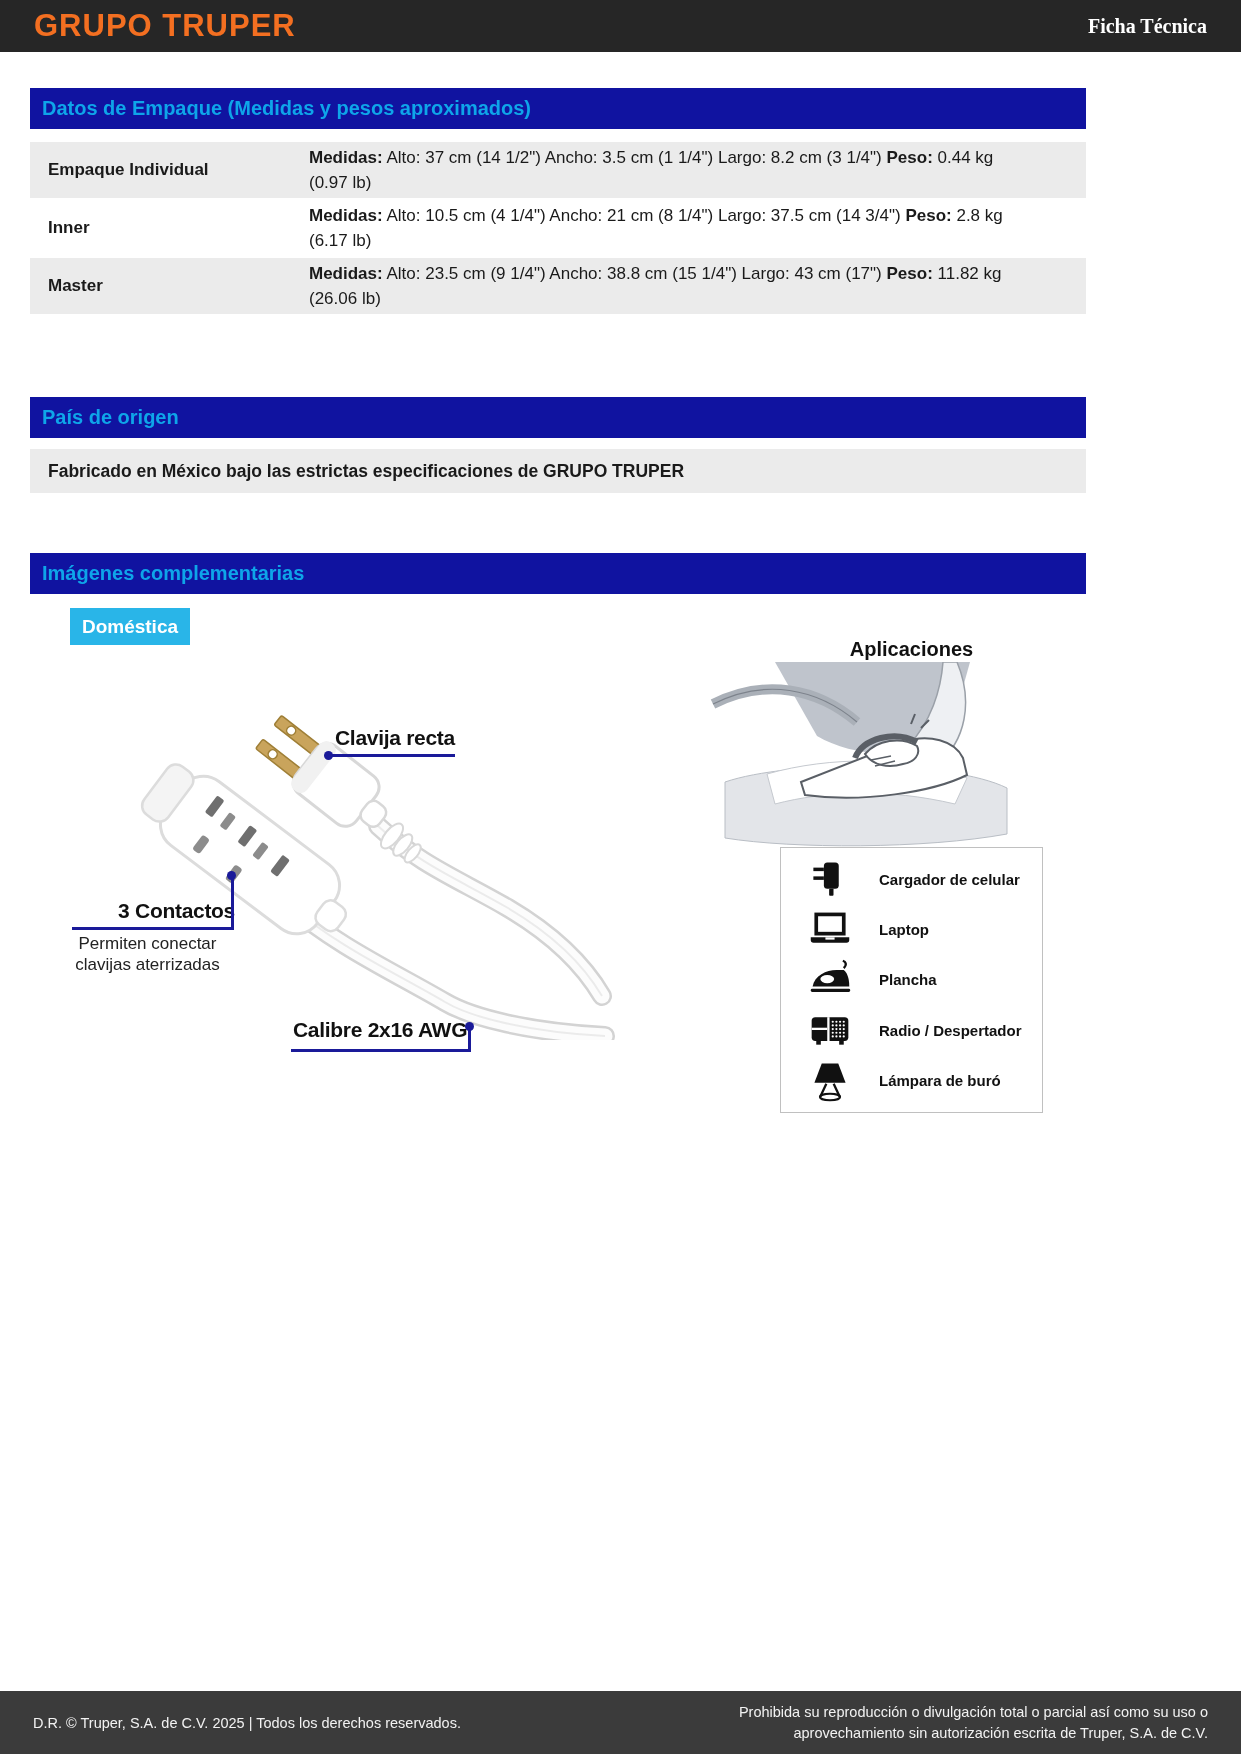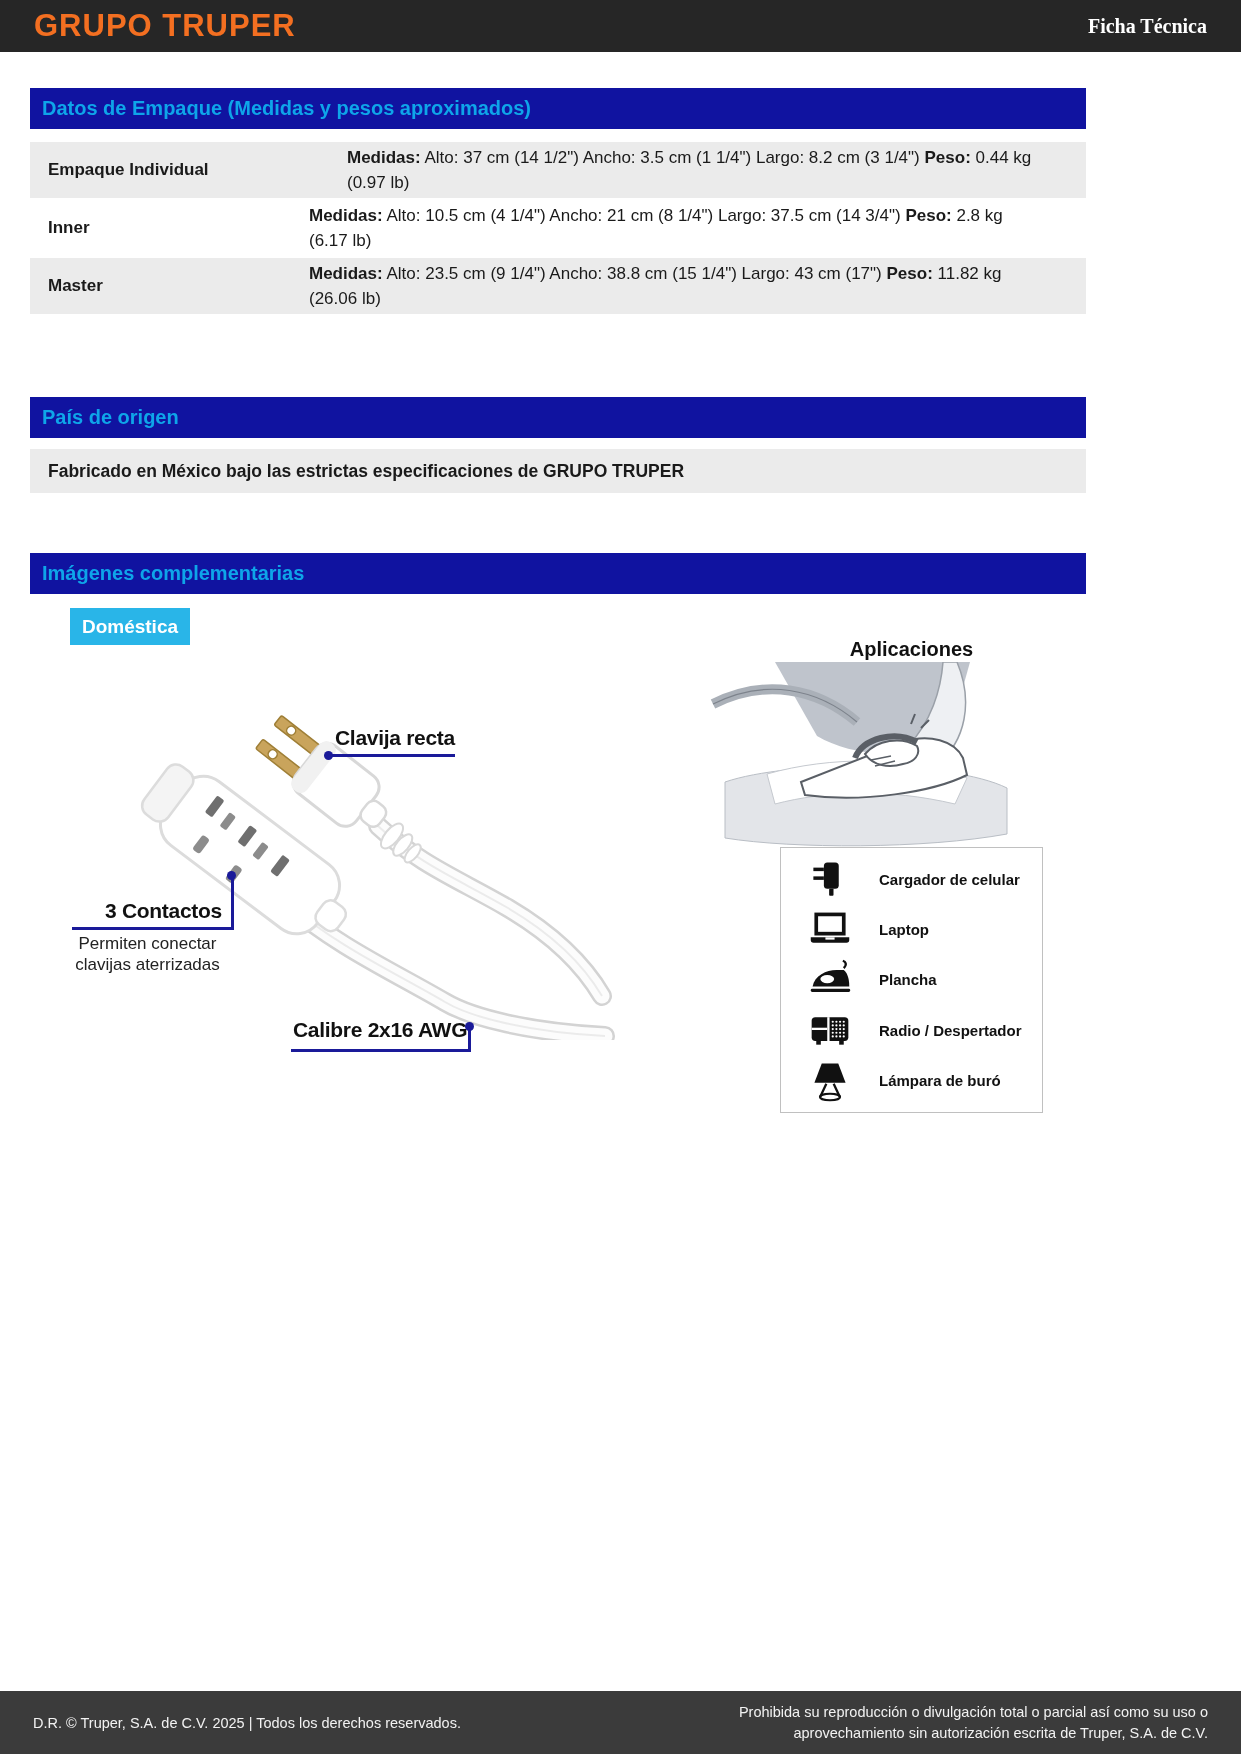--- a/index.html
+++ b/index.html
@@ -12,36 +12,36 @@
     display:flex;align-items:center;justify-content:space-between;box-sizing:border-box;padding:0 34px;}
   .brand{color:#F36F21;font-size:31px;font-weight:800;letter-spacing:1px;}
   .doc-title{color:#ffffff;font-size:20px;font-weight:700;font-family:Liberation Serif, serif;}
   
   .bar{position:absolute;left:30px;width:1056px;height:41px;background:#1013A0;
     color:#0ea5e9;font-size:20px;font-weight:700;line-height:41px;box-sizing:border-box;padding-left:12px;}
   .bar1{top:88px;} .bar2{top:397px;} .bar3{top:553px;}
   
   .trow{position:absolute;left:30px;width:1056px;height:56px;display:flex;box-sizing:border-box;}
   .trow.gray{background:#EBEBEB;} .trow.white{background:#ffffff;}
-  .r1{top:142px;gap:38px;} .r2{top:200px;} .r3{top:258px;}
+  .r1{top:142px;} .r2{top:200px;} .r3{top:258px;}
   .tlabel{width:279px;box-sizing:border-box;padding-left:18px;display:flex;align-items:center;
     font-size:17px;font-weight:700;}
   .tvalue{flex:1;box-sizing:border-box;padding:3px 20px 0 0;font-size:17px;line-height:25px;}
   .b{font-weight:700;}
   .blk{display:block;}
   
   .origin-row{position:absolute;left:30px;top:449px;width:1056px;height:44px;background:#EBEBEB;
     font-size:17.5px;font-weight:700;line-height:44px;box-sizing:border-box;padding-left:18px;}
   
   .badge{position:absolute;left:30px;top:608px;width:120px;height:37px;background:#29B5E8;
     color:#ffffff;font-size:19px;font-weight:700;display:flex;align-items:center;justify-content:center;margin-left:40px;}
   .figure-svg{position:absolute;left:60px;top:640px;width:600px;height:400px;}
   .fig-label{position:absolute;font-size:21px;font-weight:700;letter-spacing:-0.3px;color:#111;white-space:nowrap;}
   .lbl-clavija{left:335px;top:726px;}
-  .lbl-contactos{left:105px;top:899px;width:130px;text-align:left;}
+  .lbl-contactos{left:105px;top:899px;width:130px;text-align:right;}
   .lbl-calibre{left:293px;top:1018px;}
   .fig-sub{position:absolute;left:55px;top:933px;width:185px;text-align:center;
     font-size:17px;line-height:21px;color:#222;}
   .lead{position:absolute;background:#1A1A99;}
   .line-clavija{left:330px;top:754px;width:125px;height:3px;}
   .line-cont-h{left:72px;top:927px;width:162px;height:3px;}
   .line-cont-v{left:231px;top:877px;width:3px;height:53px;}
   .line-cal-h{left:291px;top:1049px;width:180px;height:3px;}
   .line-cal-v{left:468px;top:1029px;width:3px;height:23px;}
   .dot{position:absolute;width:9px;height:9px;border-radius:50%;background:#1A1A99;}

